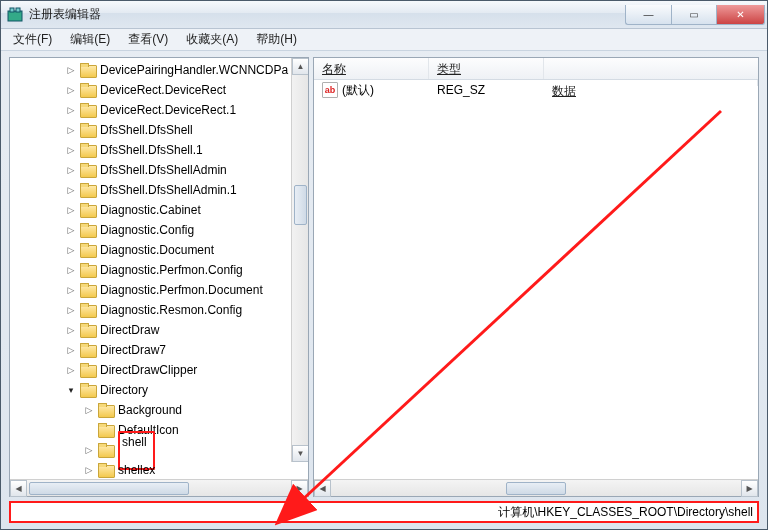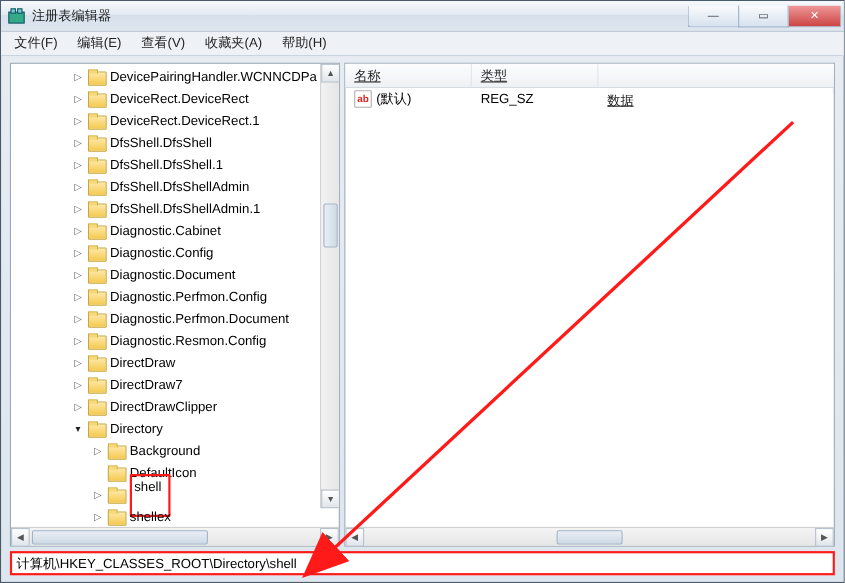--- a/index.html
+++ b/index.html
@@ -138,20 +138,21 @@
   .str-icon {
     width:16px; height:16px; border:1px solid #b0b0b0; background:#fff;
     display:inline-flex; align-items:center; justify-content:center;
     font-size:9px; color:#d22; font-weight:bold; border-radius:1px;
   }
   .statusbar {
     height:22px; margin:4px 8px 6px 8px;
     background:#fff; border:2px solid #ff1a1a;
     display:flex; align-items:center; padding:0 4px;
     color:#000;
+    justify-content:flex-end;
   }
   .arrow-svg { position:absolute; pointer-events:none; z-index:50; }
 </style>
 </head>
 <body>
 
 <div class="window">
 
   <div class="titlebar">
     <span class="app-icon">

